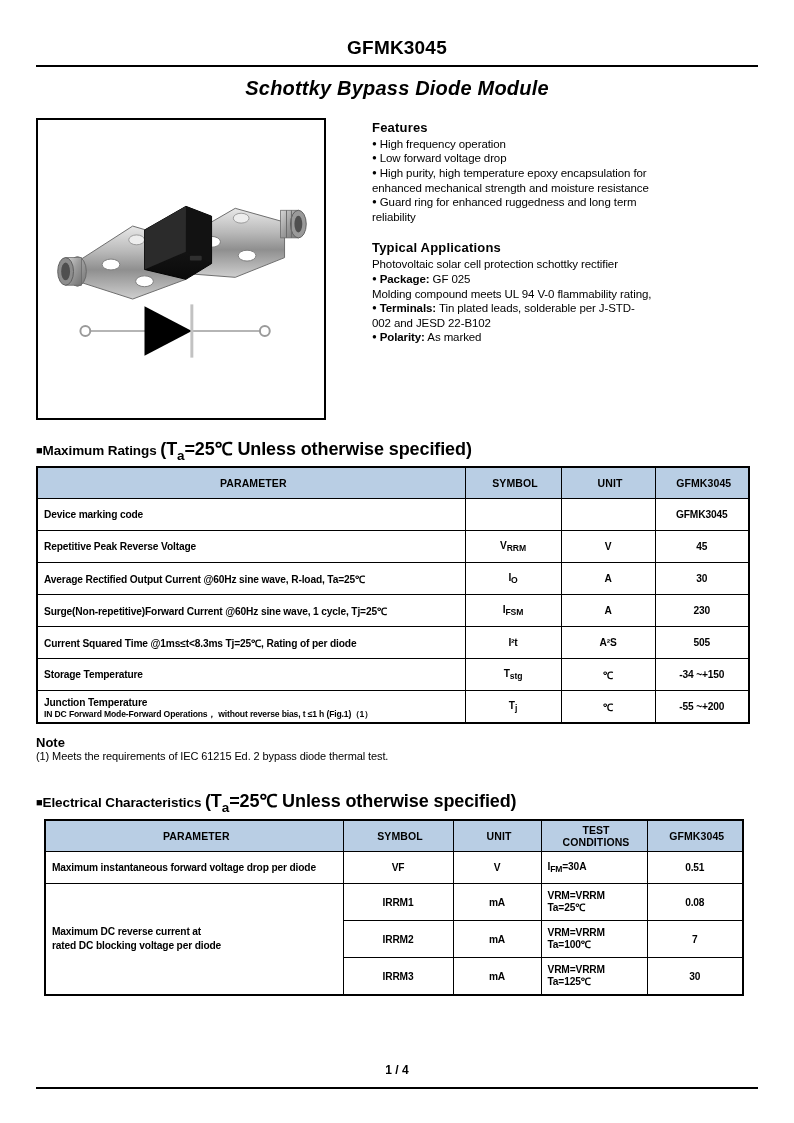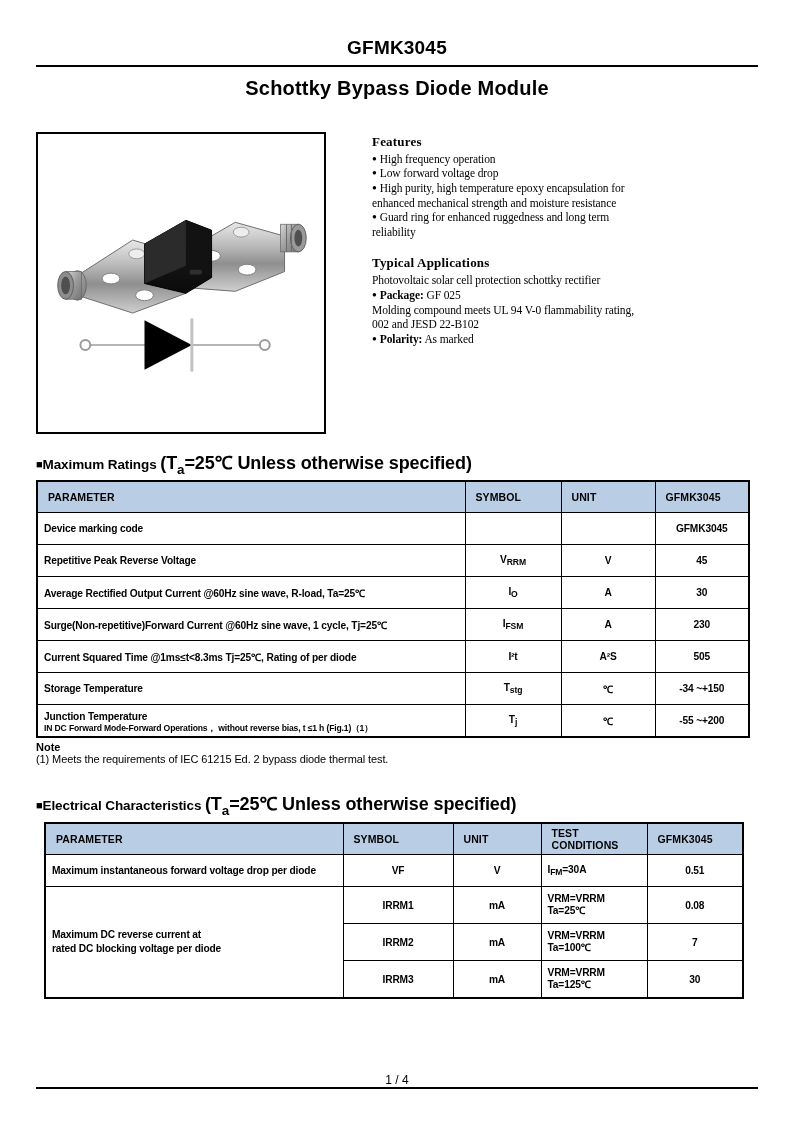--- a/index.html
+++ b/index.html
@@ -36,28 +36,28 @@
     border-top: 2px solid #000;
     margin-top: 6px;
   }
   .doc-subtitle {
     text-align: center;
     font-size: 20px;
     font-weight: bold;
     padding-top: 10px;
     padding-bottom: 4px;
     letter-spacing: 0.2px;
+    font-style: italic;
   }
 
   
   .upper {
     display: flex;
-    margin-top: 28px;
+    margin-top: 14px;
     align-items: flex-start;
-    font-family: Liberation Serif, serif;
   }
   .img-box {
     width: 290px;
     height: 302px;
     border: 2px solid #000;
     box-sizing: border-box;
     background: #ffffff;
     position: relative;
     flex: 0 0 auto;
   }
@@ -131,57 +131,58 @@
     border: 1px solid #000;
     padding: 0 6px;
     font-size: 10.2px;
     font-weight: bold;
     letter-spacing: -0.15px;
   }
   table.dt th {
     background: #b9cee4;
     font-weight: bold;
     font-size: 10.5px;
-    text-align: left;
+    text-align: center;
     height: 30px;
     letter-spacing: 0.1px;
     padding-left: 10px;
   }
   table.dt td.param {
     text-align: left;
     height: 31px;
   }
   table.dt td.ctr {
     text-align: center;
   }
   td.tall { height: 36px; }
   .sub2 { font-size: 8.6px; vertical-align: -2px; }
 
   
   .note-head {
-    font-size: 11px;
-    font-weight: bold;
-    margin-top: 3px;
+    font-size: 13px;
+    font-weight: bold;
+    margin-top: 11px;
   }
   .note-body {
     font-size: 11px;
     letter-spacing: -0.1px;
   }
 
   
   .footer {
     position: absolute;
     left: 36px;
     right: 36px;
     bottom: 34px;
     text-align: center;
   }
   .page-num {
     font-size: 12px;
-    padding-bottom: 0;
+    padding-bottom: 10px;
+    font-weight: bold;
   }
   .rule-bottom {
     border-top: 2px solid #000;
   }
 </style>
 </head>
 <body>
 
 <div class="page">
 
@@ -264,20 +265,24 @@
       <p class="body-line">reliability</p>
 
       <div class="sec-head spaced">Typical Applications</div>
       <p class="body-line">Photovoltaic solar cell protection schottky rectifier</p>
 
       <p class="body-line">
         <span class="bullet"></span><span class="lbl-b">Package:</span>
         <span>GF 025</span>
       </p>
       <p class="body-line">Molding compound meets UL 94 V-0 flammability rating,</p>
+      <p class="body-line">
+        <span class="bullet"></span><span class="lbl-b">Terminals:</span>
+        <span>Tin plated leads, solderable per J-STD-</span>
+      </p>
       <p class="body-line">002 and JESD 22-B102</p>
       <p class="body-line">
         <span class="bullet"></span><span class="lbl-b">Polarity:</span>
         <span>As marked</span>
       </p>
 
     </div>
   </div>
 
   <div class="tbl-title">

